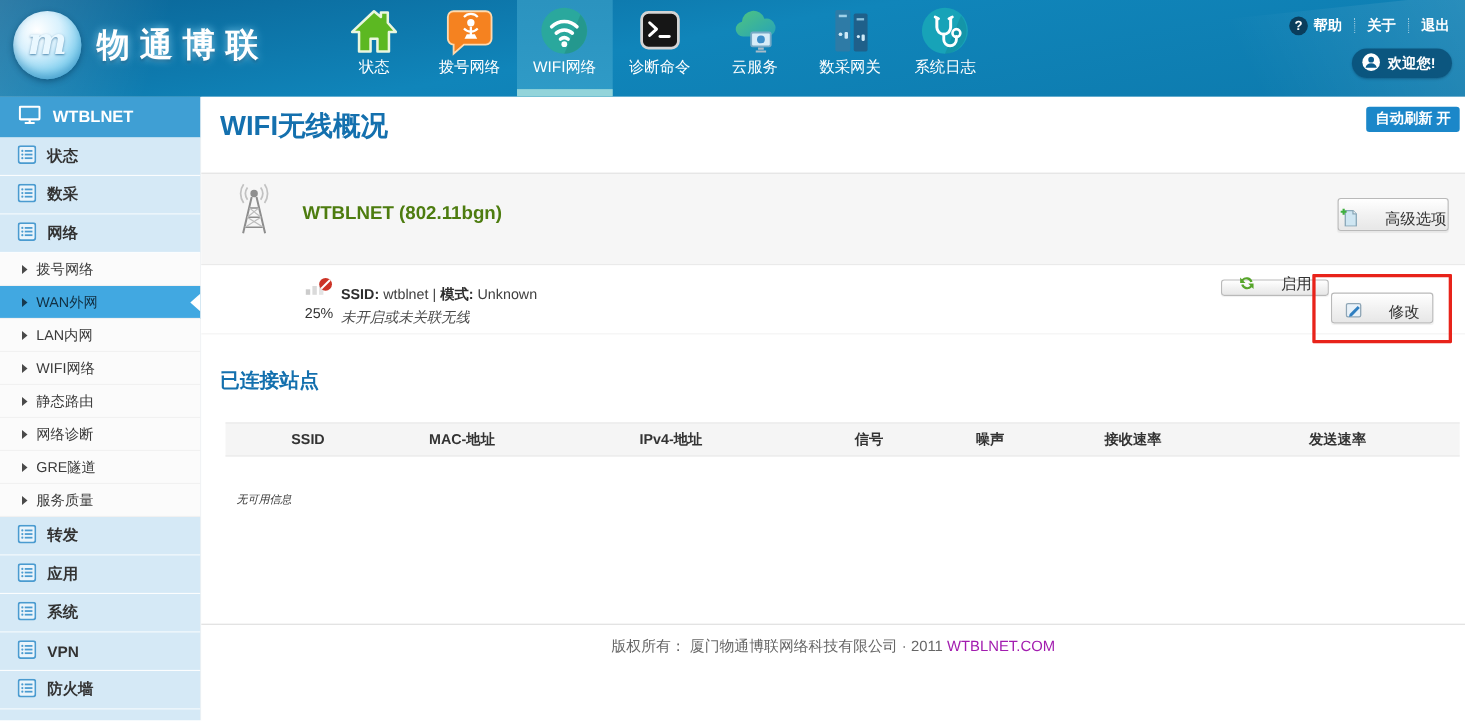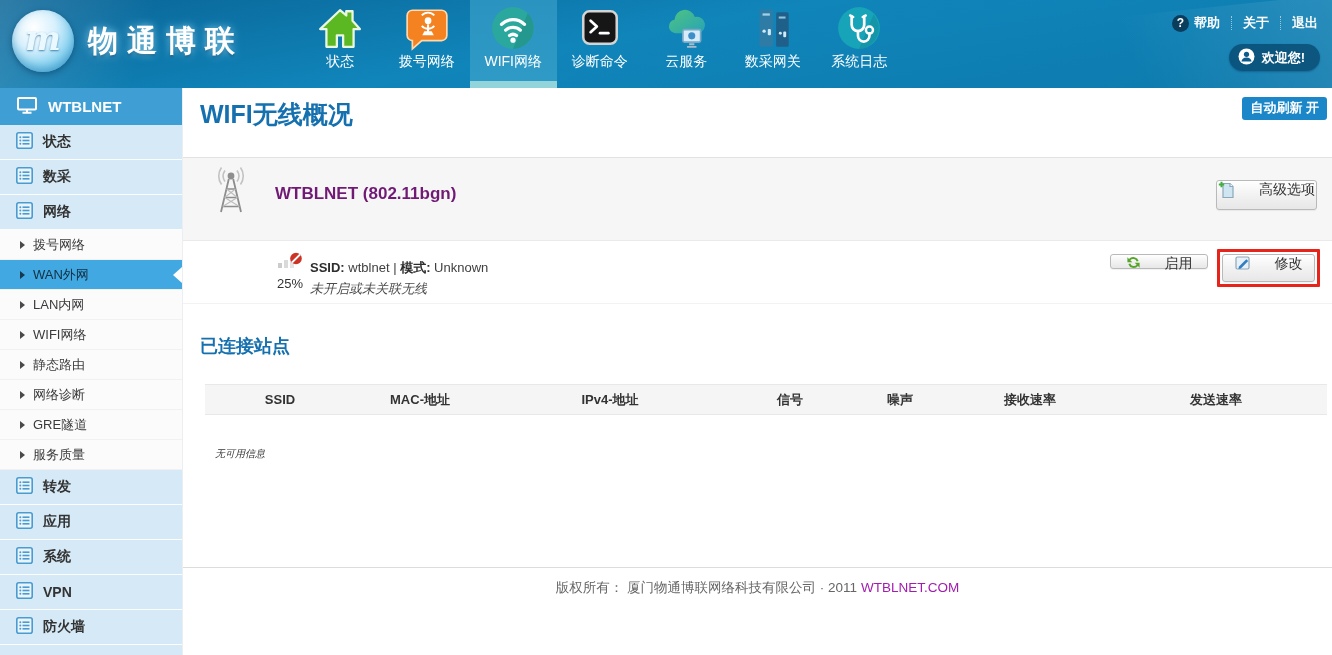--- a/index.html
+++ b/index.html
@@ -56,35 +56,35 @@
 
   
   .content { position:relative; flex:1; background:#fff; }
   .page-title { position:absolute; left:17px; top:10px; font-size:25px; font-weight:bold; color:#1470ae; }
   .auto-refresh { position:absolute; right:5px; top:9px; background:#1b87c9; color:#fff; font-weight:bold;
      font-size:13px; padding:2px 8px 3px; border-radius:3px; cursor:pointer; }
 
   .wifi-band { position:absolute; left:0; right:0; top:69px; height:84px; background:#f6f6f6;
      border-top:1px solid #e2e2e2; border-bottom:1px solid #eaeaea; }
   .antenna { position:absolute; left:26px; top:7px; }
-  .band-title { position:absolute; left:92px; top:26px; font-size:17px; font-weight:bold; color:#701a75; }
-
-  .btn { display:inline-flex; align-items:flex-start; justify-content:center; gap:24px;
+  .band-title { position:absolute; left:92px; top:26px; font-size:17px; font-weight:bold; color:#4d7c0f; }
+
+  .btn { display:inline-flex; align-items:flex-end; justify-content:center; gap:24px;
      background:linear-gradient(180deg,#ffffff,#f2f2f2 50%,#e7e7e7); border:1px solid #b9b9b9; border-radius:3px;
      font-size:14px; color:#333; cursor:pointer; box-shadow:0 1px 1px rgba(0,0,0,.06); font-family:inherit; }
   .adv-btn { position:absolute; right:15px; top:22px; width:101px; height:30px; }
 
   .wifi-row { position:absolute; left:0; right:0; top:154px; height:62px; background:#fff; border-bottom:1px solid #f2f2f2; }
   .sig { position:absolute; left:88px; top:9px; width:38px; text-align:center; }
   .sig .pct { font-size:13px; color:#333; margin-top:2px; }
   .ssid-line { position:absolute; left:127px; top:17px; font-size:13px; color:#404040; }
   .ssid-line b { color:#2e2e2e; }
   .status-line { position:absolute; left:127px; top:38px; font-size:13px; font-style:italic; color:#4a4a4a; }
   .enable-btn { position:absolute; right:124px; top:12px; width:98px; height:15px; }
-  .modify-wrap { position:absolute; right:12px; top:7px; border:3px solid #e8231a; padding:2px; border-radius:1px; }
+  .modify-wrap { position:absolute; right:12px; top:7px; border:3px solid #e8231a; padding:14px; border-radius:1px; }
   .modify-btn { width:93px; height:28px; }
 
   .stations-title { position:absolute; left:17px; top:246px; font-size:18px; font-weight:bold; color:#1470ae; }
   .table-head { position:absolute; left:22px; right:5px; top:296px; height:31px; background:#f5f5f5;
      border-top:1px solid #e8e8e8; border-bottom:1px solid #e8e8e8;
      display:grid; grid-template-columns:150px 130px 250px 110px 110px 150px 1fr; align-items:center;
      font-size:13px; font-weight:bold; color:#333; text-align:center; }
   .empty-text { position:absolute; left:32px; top:359px; font-size:10px; font-style:italic; color:#333; }
 
   .footer-line { position:absolute; left:0; right:0; top:479px; border-top:1px solid #dcdcdc; }

